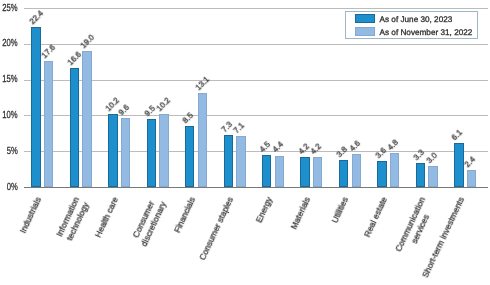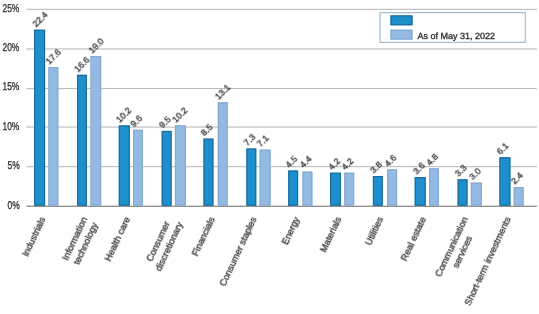--- a/index.html
+++ b/index.html
@@ -212,19 +212,20 @@
       </div>
       <div class="canchor" style="left: 466.75px; top: 200px;">
         <div class="cbox" style="bottom: 0px;">
           <div class="clabel">Short-term investments</div>
         </div>
       </div>
     </div>
   <div id="legend" style="left: 345px; top: 10.5px; width: 131px; height: 26.5px;">
       <div class="lgrow" style="left: 8.5px; top: 3.5px;">
         <span class="lgsw" style="background: rgb(30, 143, 205); border: 1px solid rgb(26, 106, 153); box-sizing: border-box;"></span>
+        <span class="lgtx">As of June 30, 2023</span>
       </div>
       <div class="lgrow" style="left: 8.5px; top: 16.1px;">
         <span class="lgsw" style="background: rgb(147, 186, 227); border: 1px solid rgb(133, 169, 207); box-sizing: border-box;"></span>
-        <span class="lgtx">As of May 31, 2022</span>
+        <span class="lgtx">As of November 31, 2022</span>
       </div>
     </div>
 </div>
 
 </body></html>

